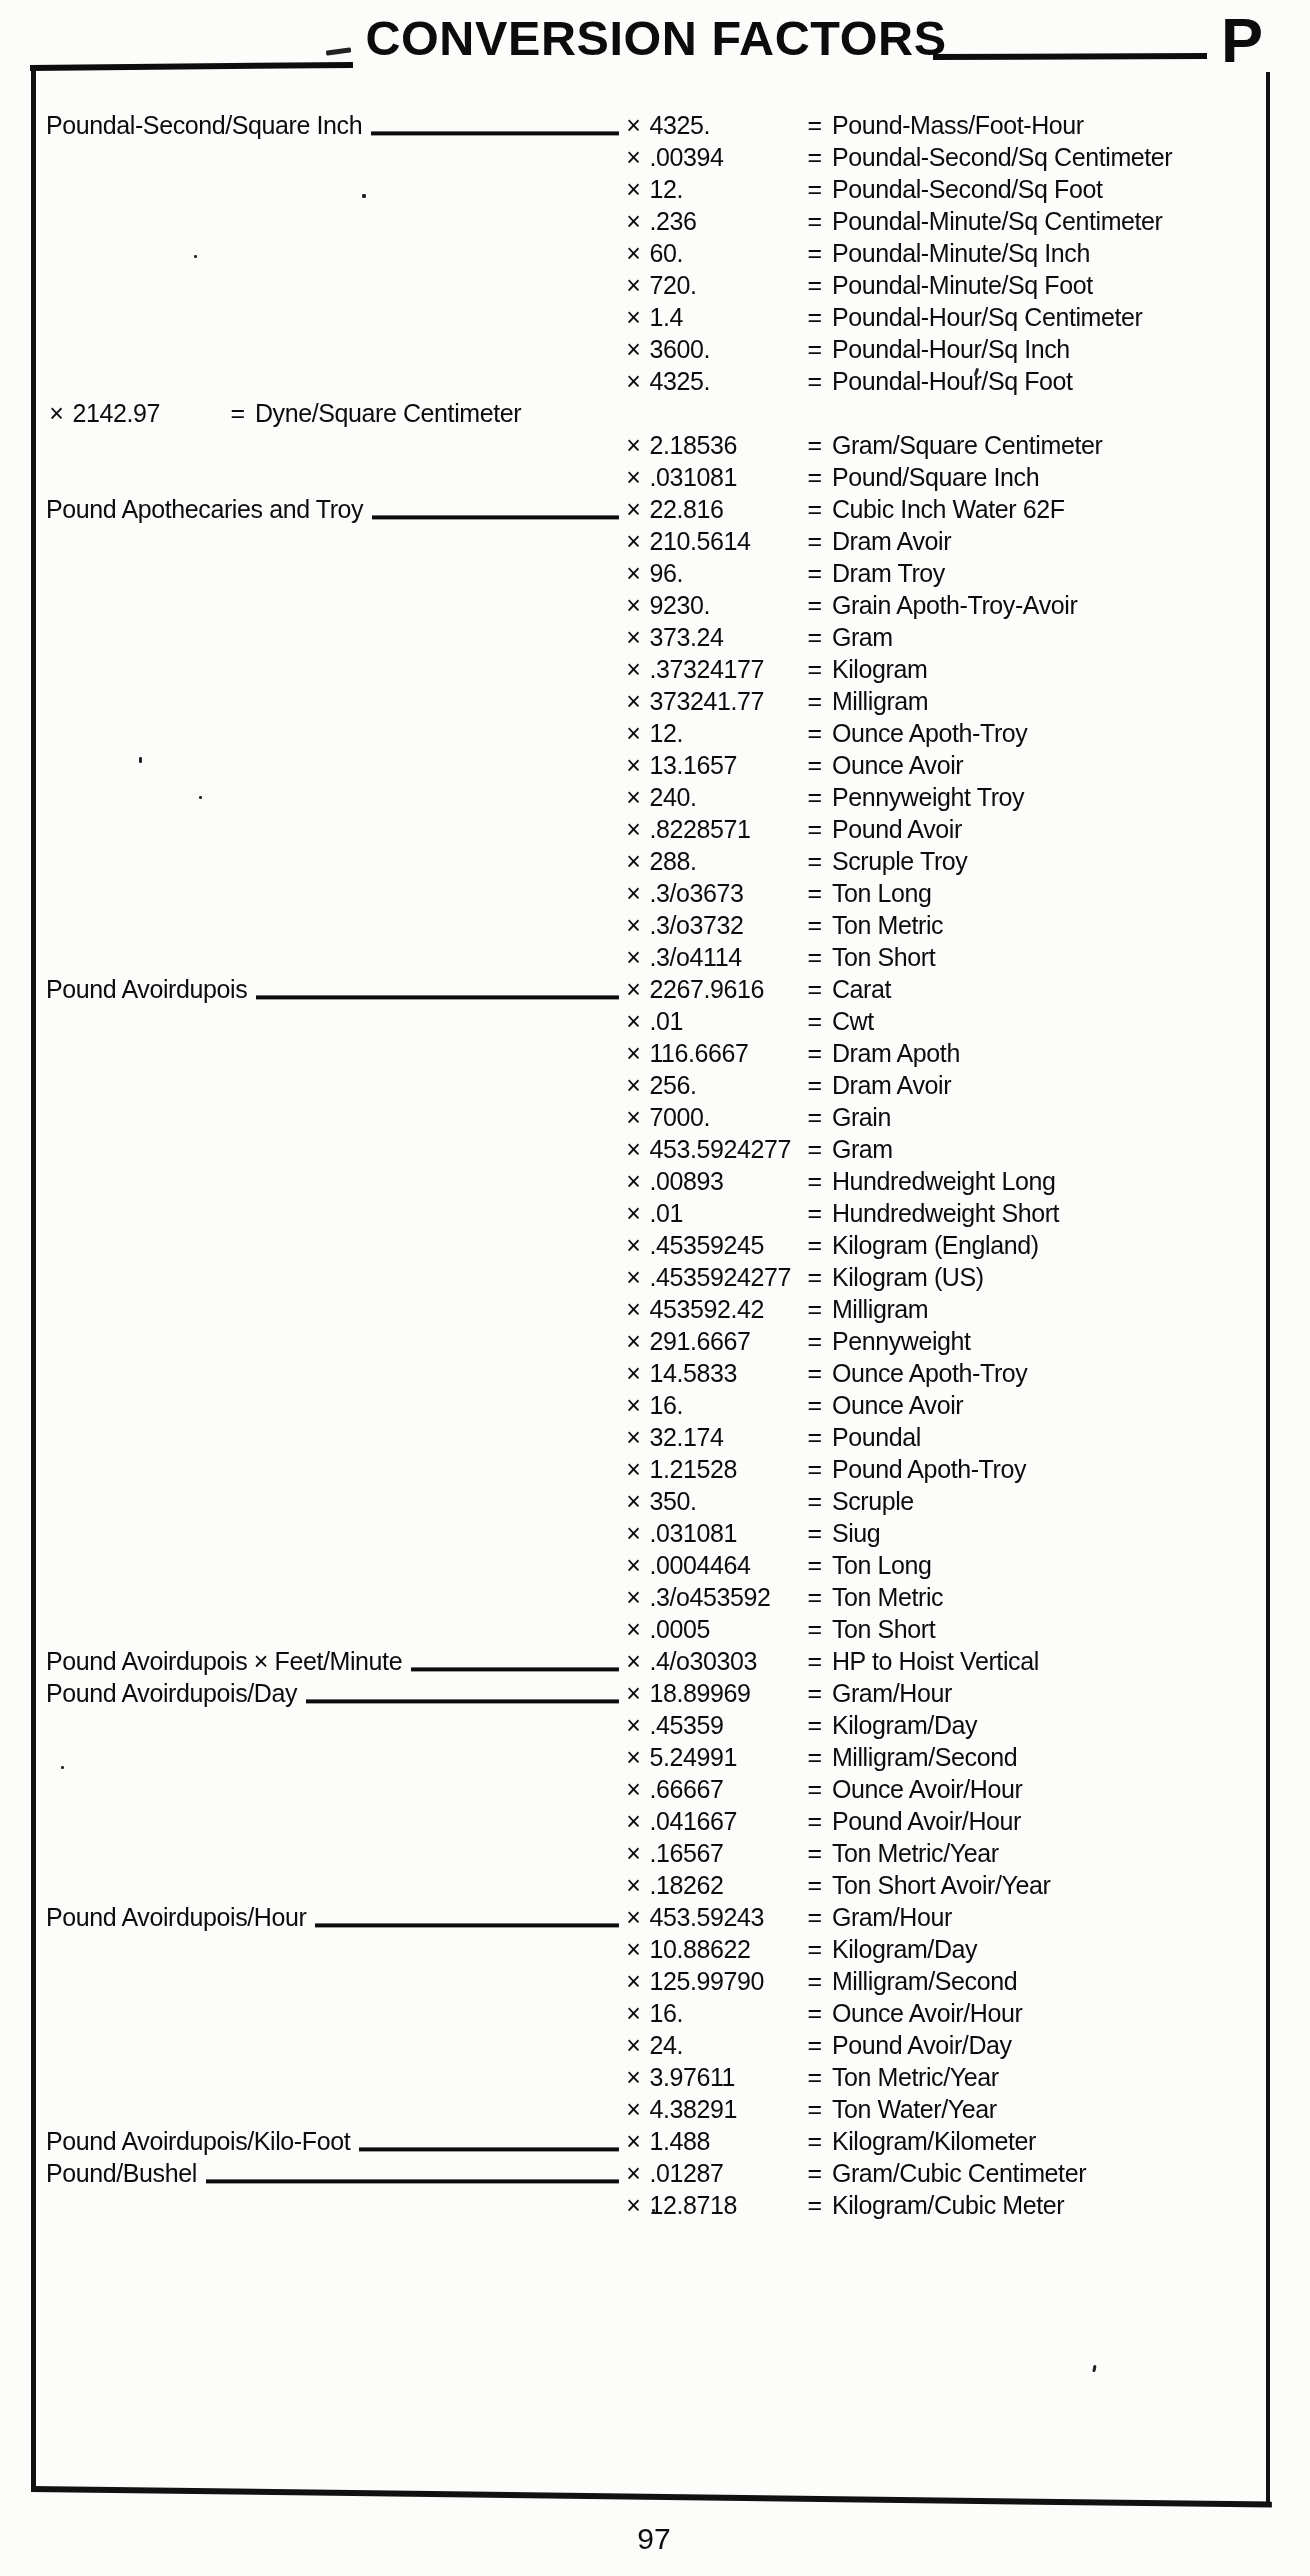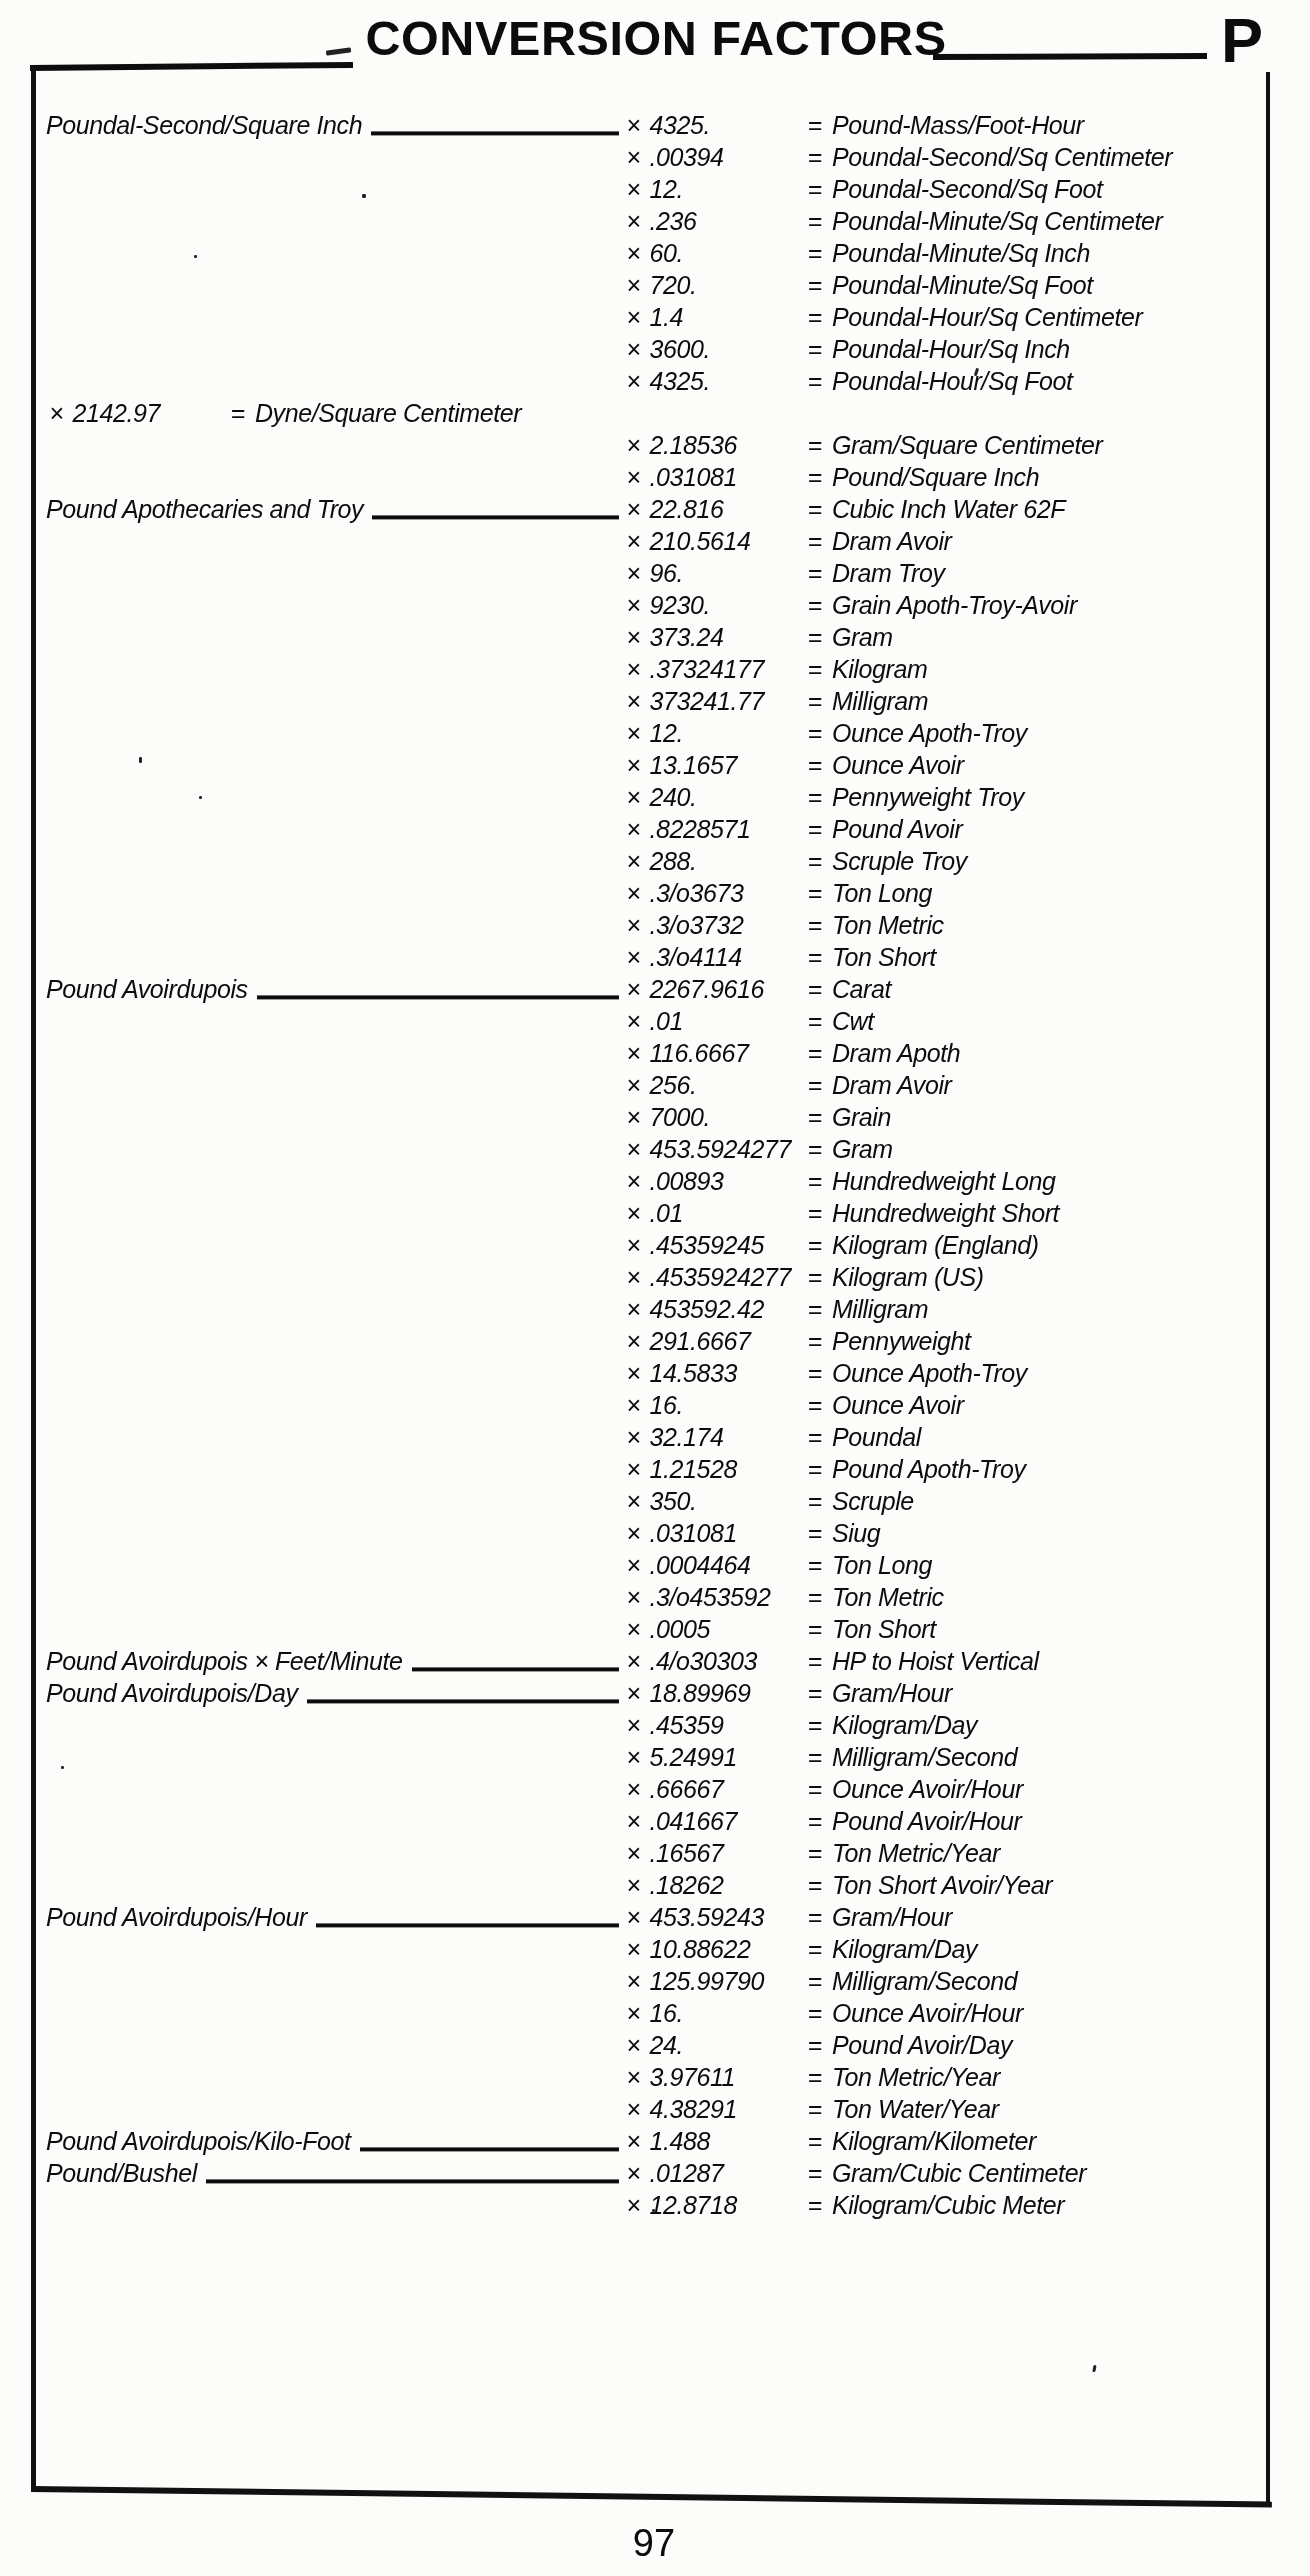--- a/index.html
+++ b/index.html
@@ -77,21 +77,20 @@
     height: 5.8px;
     transform: rotate(0.72deg);
     transform-origin: left center;
   }
   
   .rows {
     position: absolute;
     left: 46px;
     top: 109px;
     width: 1188px;
-    font-style: italic;
   }
   .row {
     display: flex;
     align-items: center;
     height: 32px;
     font-size: 25px;
     letter-spacing: -0.4px;
     white-space: nowrap;
   }
   .c-label {
@@ -125,21 +124,21 @@
     box-sizing: border-box;
   }
   .equals { margin-right: 10.3px; }
   
   .page-number {
     position: absolute;
     top: 2522px;
     left: 628px;
     width: 52px;
     text-align: center;
-    font-size: 38px;
+    font-size: 30px;
     letter-spacing: 0px;
   }
   
   .speck {
     position: absolute;
     background: #222;
     border-radius: 1.3px;
   }
 </style>
 </head>

